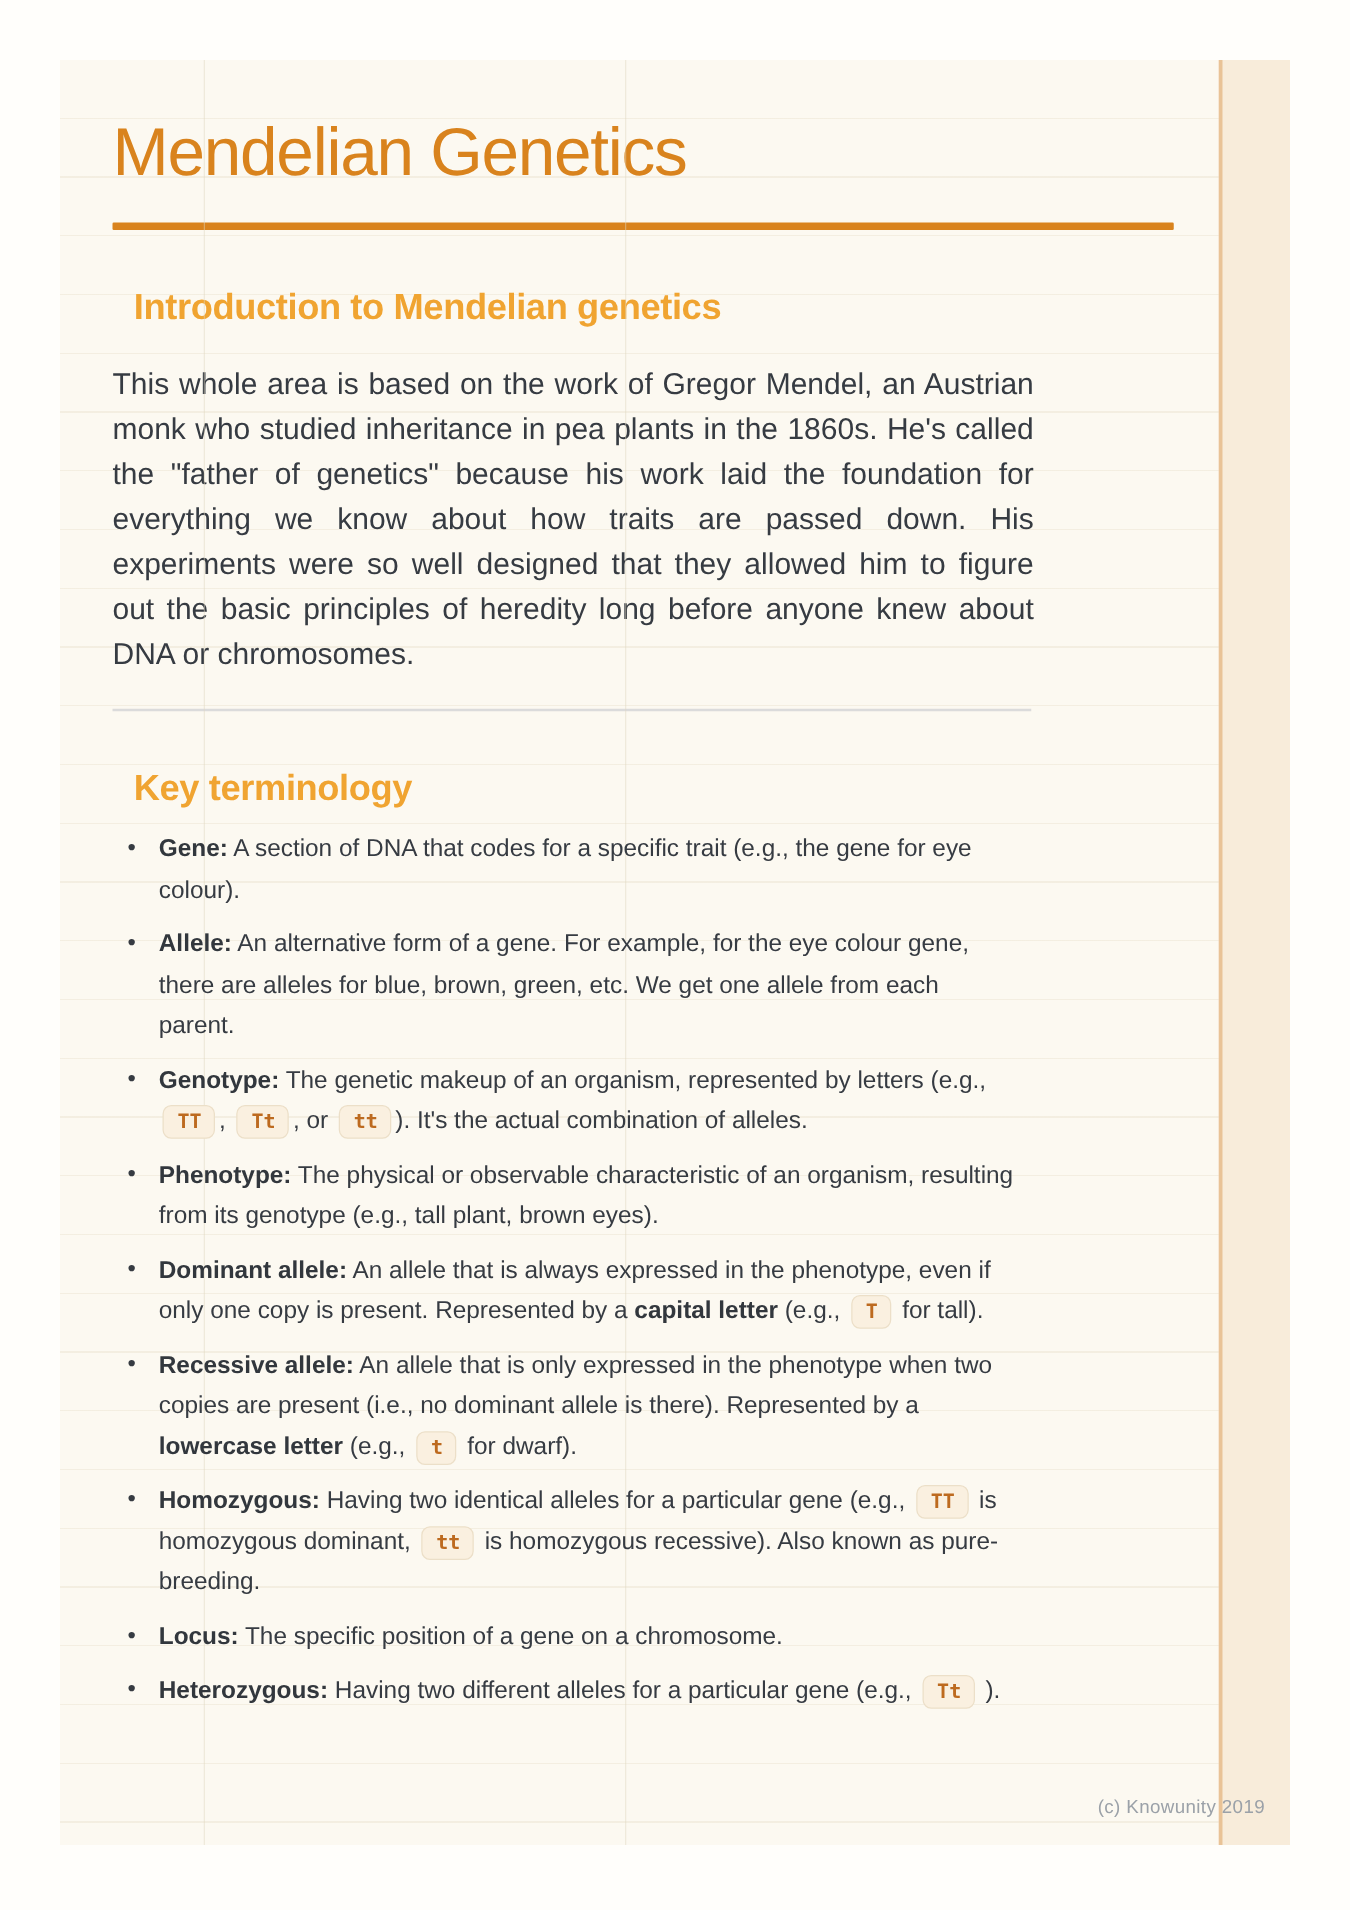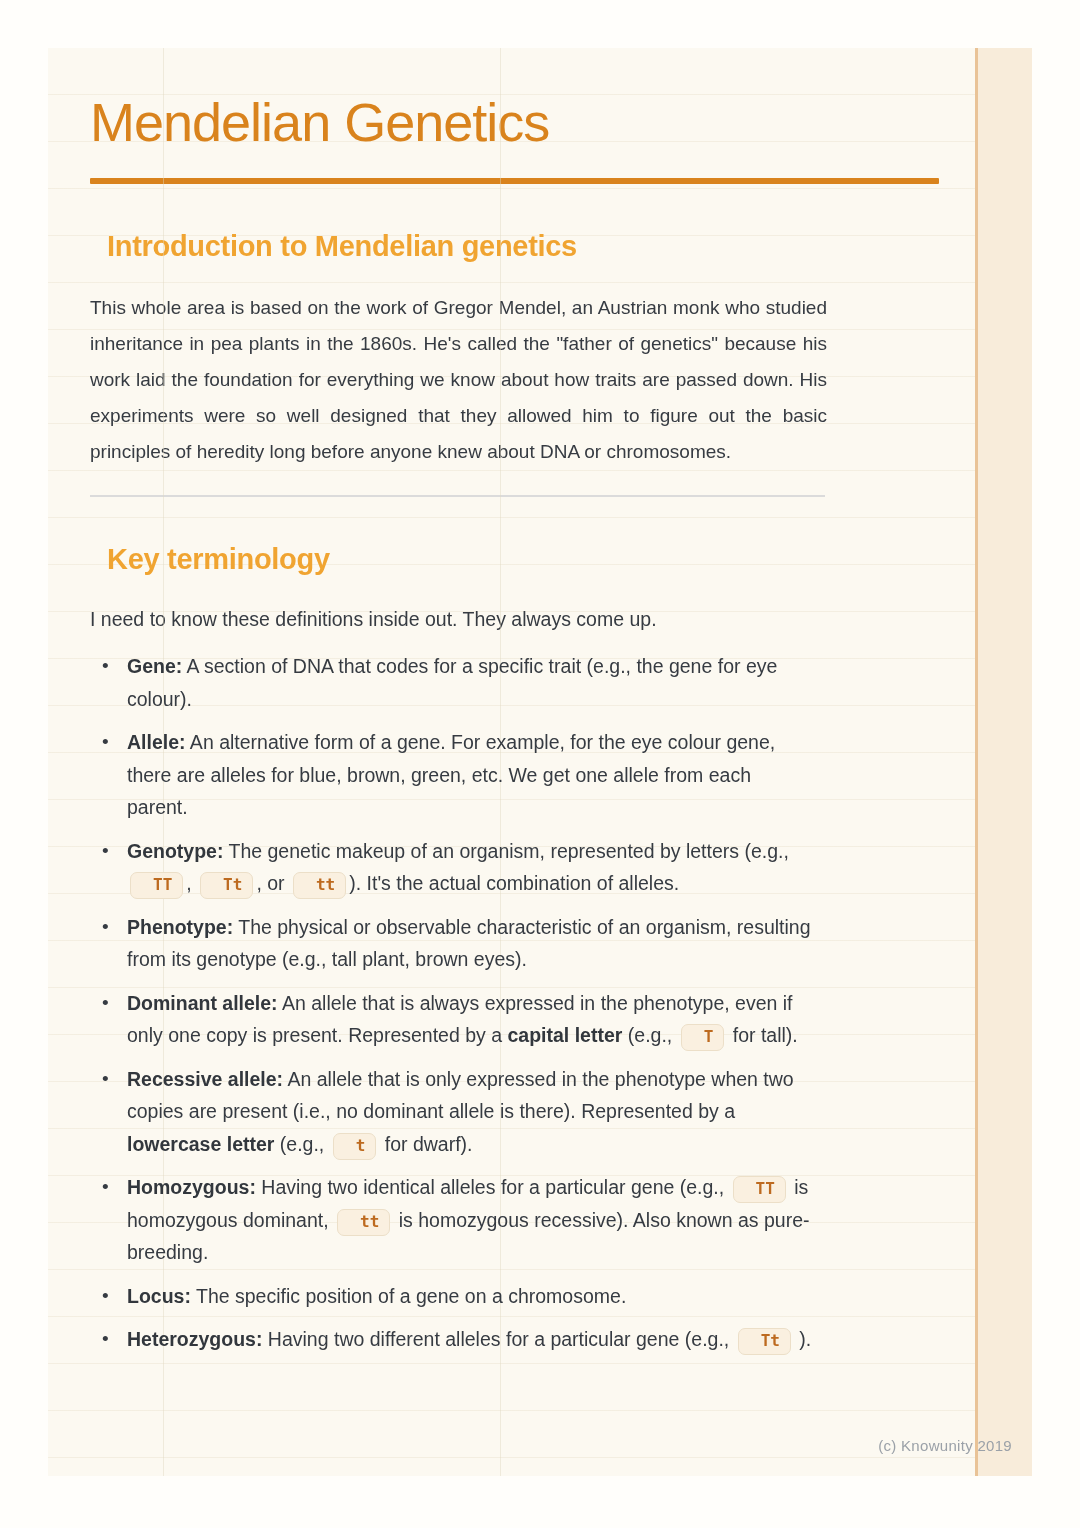--- a/index.html
+++ b/index.html
@@ -63,21 +63,21 @@
   }
   h2{
     margin:44px 0 0 59px;
     font-size:29px;line-height:36px;
     font-weight:bold;letter-spacing:-0.3px;
     color:var(--heading);
   }
   p.intro-par{
     margin:26px 0 0 42px;
     width:737px;
-    font-size:19px;line-height:36px;
+    font-size:24px;line-height:36px;
     text-align:justify;
   }
   hr.section-divider{
     margin:25px 0 0 42px;
     width:735px;border:none;
     border-top:2px solid var(--divider);
   }
   p.lead{
     margin:26px 0 0 42px;
     width:737px;
@@ -101,21 +101,21 @@
   }
   ul.terms strong{font-weight:bold;color:#32373d;}
   code.badge{
     display:inline-block;
     font-family:"DejaVu Sans Mono", monospace;
     font-size:16px;font-weight:bold;
     color:var(--badge-text);
     background:var(--badge-bg);
     border:1px solid var(--badge-border);
     border-radius:7px;
-    padding:2px 10px 3px 22px;
+    padding:2px 10px 3px 11px;
     margin:0 3px;
     line-height:20px;
     vertical-align:baseline;
   }
   .watermark{
     position:absolute;
     top:1437px;right:68px;
     font-size:15px;letter-spacing:0.3px;
     color:var(--watermark);
     z-index:5;
@@ -132,21 +132,20 @@
 
     <h1>Mendelian Genetics</h1>
     <div class="title-rule"></div>
 
     <h2>Introduction to Mendelian genetics</h2>
     <p class="intro-par">This whole area is based on the work of Gregor Mendel, an Austrian monk who studied inheritance in pea plants in the 1860s. He's called the "father of genetics" because his work laid the foundation for everything we know about how traits are passed down. His experiments were so well designed that they allowed him to figure out the basic principles of heredity long before anyone knew about DNA or chromosomes.</p>
 
     <hr class="section-divider">
 
     <h2>Key terminology</h2>
-    <p class="lead">I need to know these definitions inside out. They always come up.</p>
 
     <ul class="terms" id="terms-list">
         <li><strong>Gene:</strong><span> A section of DNA that codes for a specific trait (e.g., the gene for eye colour).</span></li>
         <li><strong>Allele:</strong><span> An alternative form of a gene. For example, for the eye colour gene, there are alleles for blue, brown, green, etc. We get one allele from each parent.</span></li>
         <li><strong>Genotype:</strong><span> The genetic makeup of an organism, represented by letters (e.g., </span><code class="badge">TT</code><span>, </span><code class="badge">Tt</code><span>, or </span><code class="badge">tt</code><span>). It's the actual combination of alleles.</span></li>
         <li><strong>Phenotype:</strong><span> The physical or observable characteristic of an organism, resulting from its genotype (e.g., tall plant, brown eyes).</span></li>
         <li><strong>Dominant allele:</strong><span> An allele that is always expressed in the phenotype, even if only one copy is present. Represented by a </span><strong>capital letter</strong><span> (e.g., </span><code class="badge">T</code><span> for tall).</span></li>
         <li><strong>Recessive allele:</strong><span> An allele that is only expressed in the phenotype when two copies are present (i.e., no dominant allele is there). Represented by a </span><strong>lowercase letter</strong><span> (e.g., </span><code class="badge">t</code><span> for dwarf).</span></li>
         <li><strong>Homozygous:</strong><span> Having two identical alleles for a particular gene (e.g., </span><code class="badge">TT</code><span> is homozygous dominant, </span><code class="badge">tt</code><span> is homozygous recessive). Also known as pure-breeding.</span></li>
         <li><strong>Locus:</strong><span> The specific position of a gene on a chromosome.</span></li>

